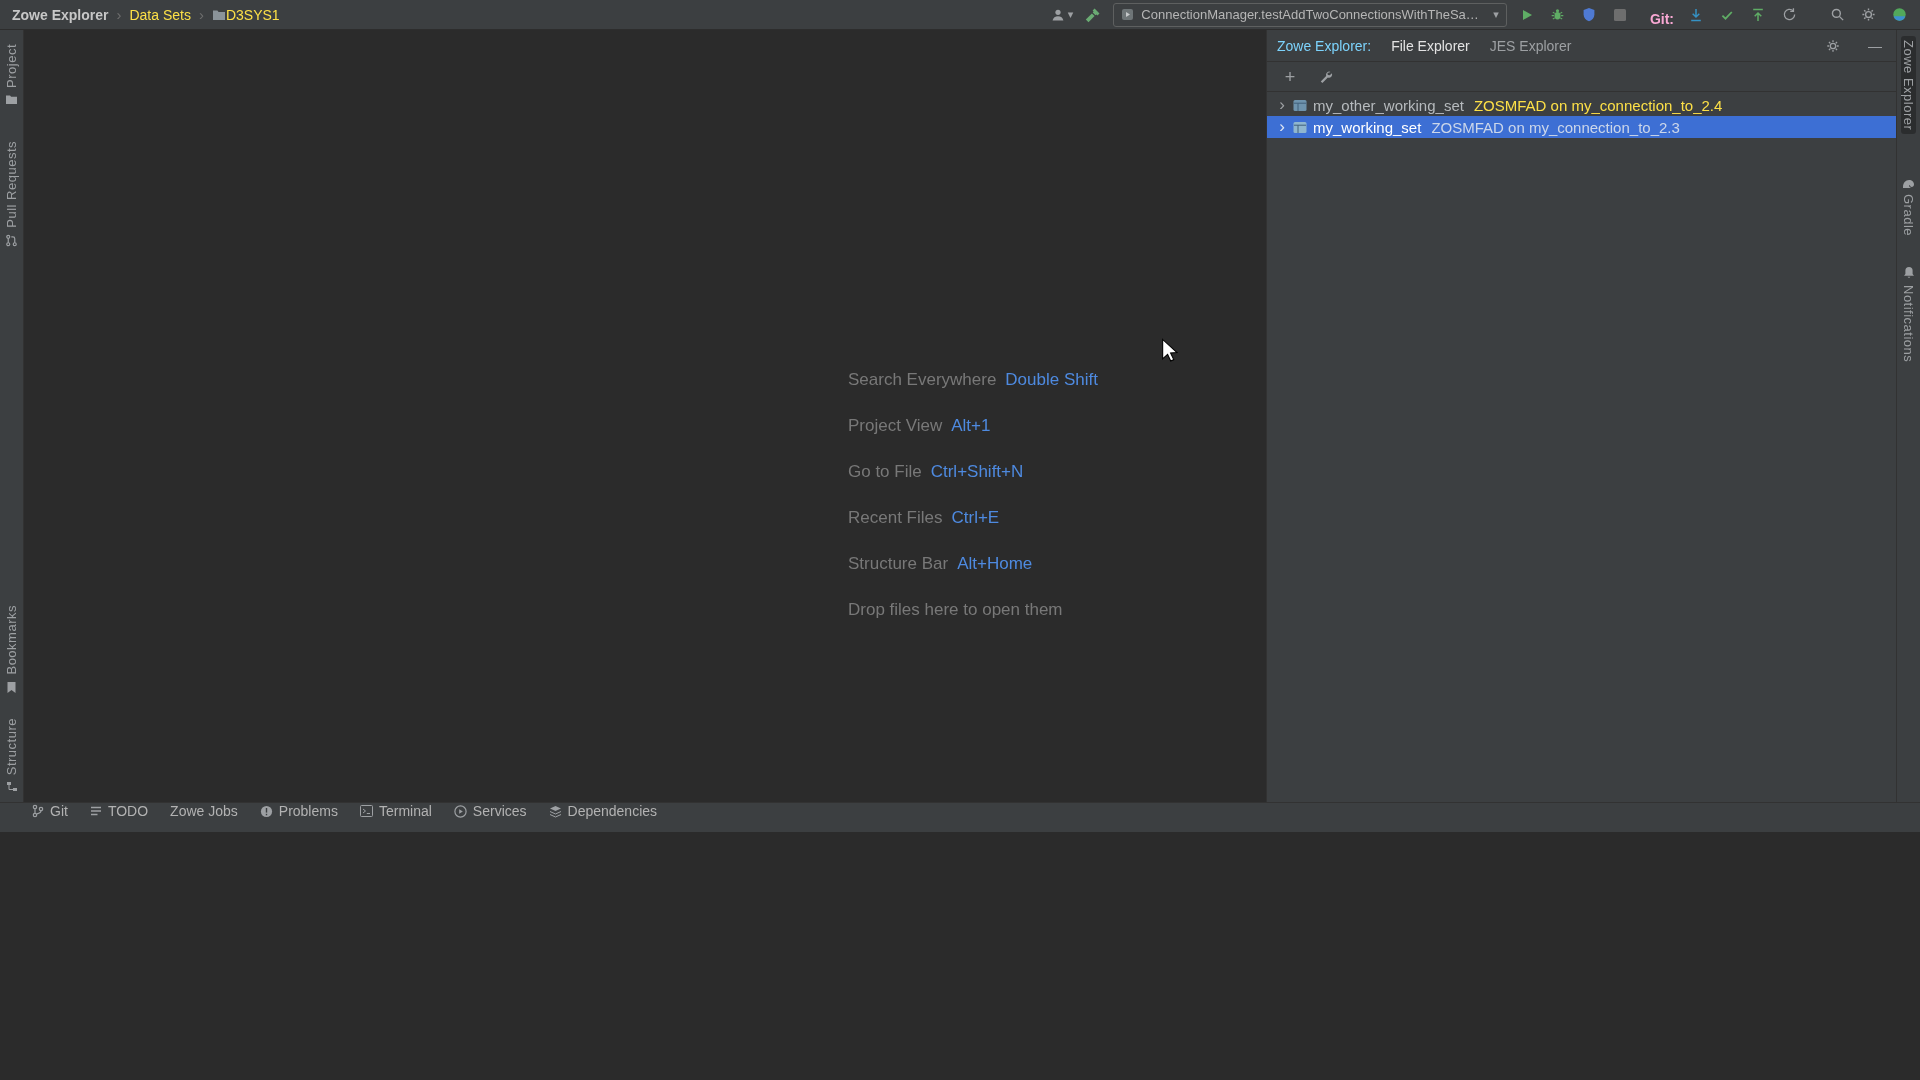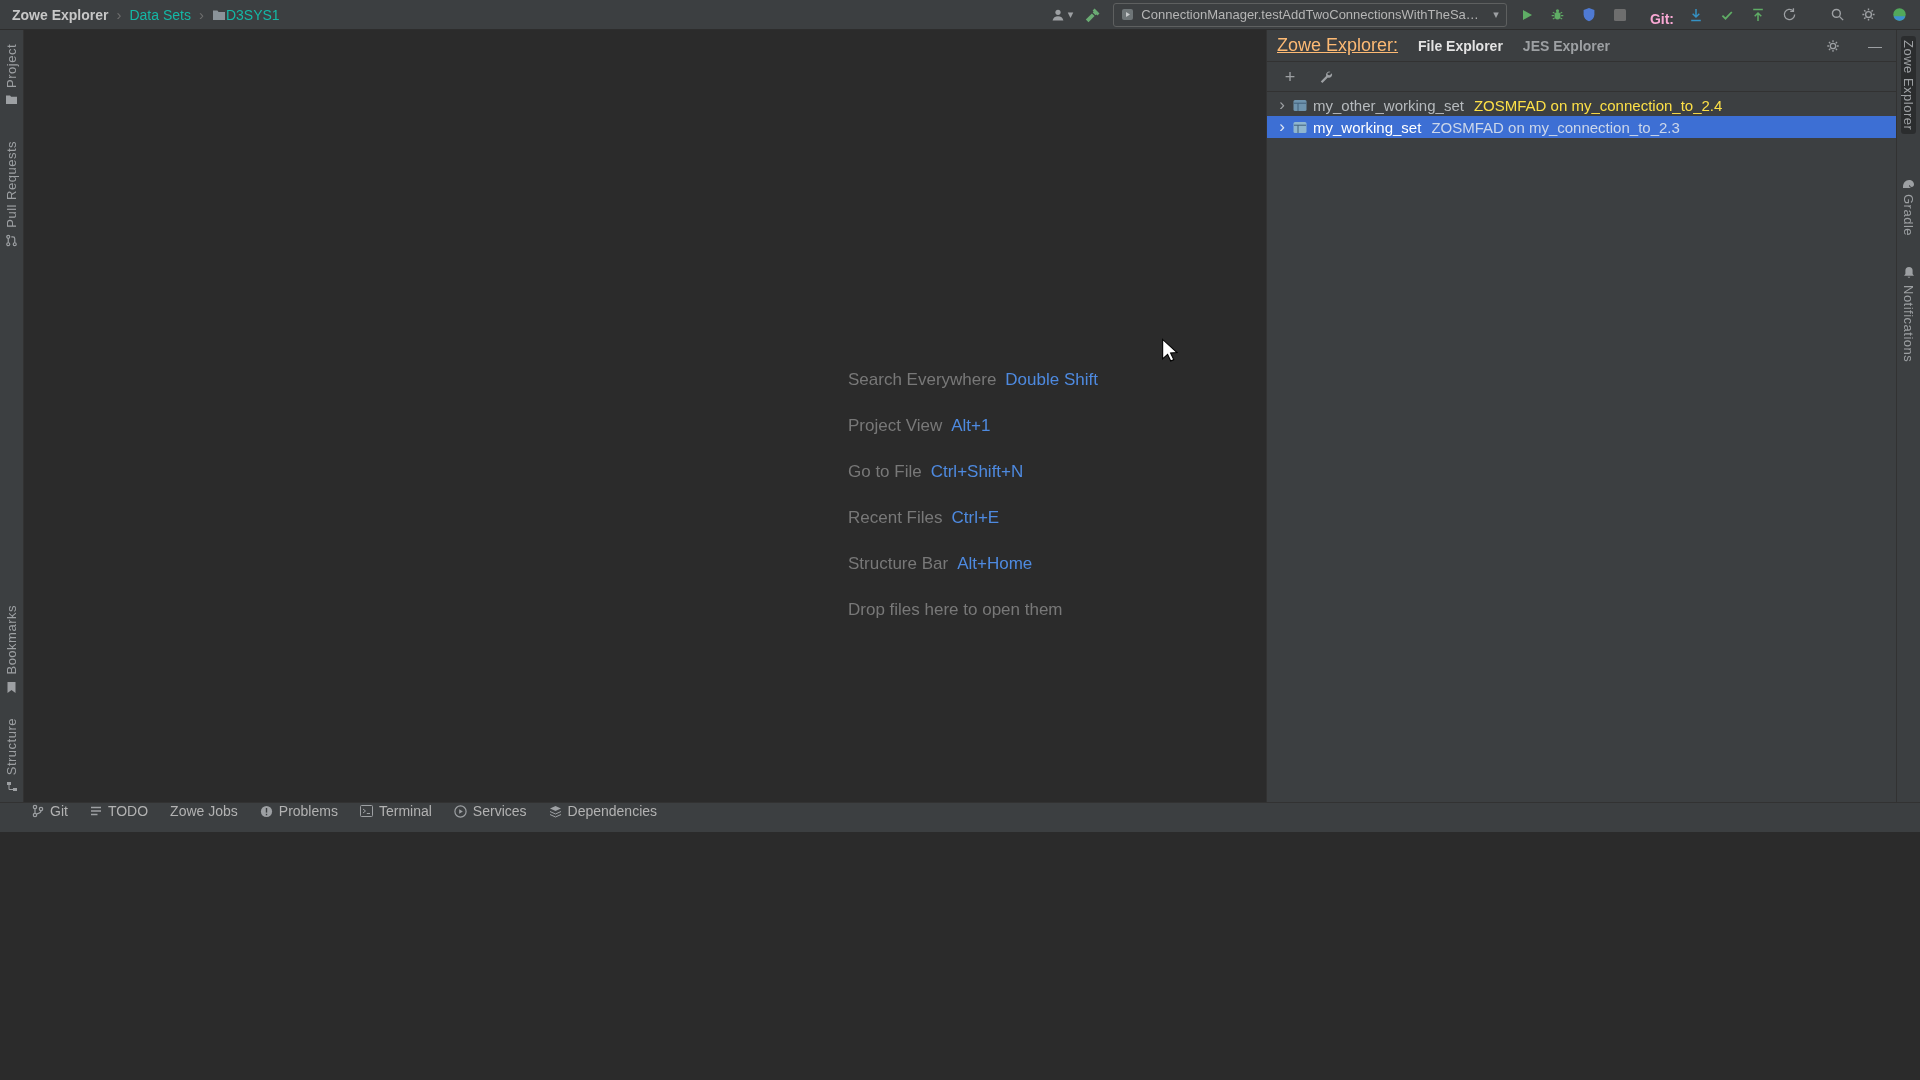--- a/index.html
+++ b/index.html
@@ -17,21 +17,21 @@
   
   .topbar {
     flex:0 0 30px; height:30px;
     background:var(--panel-bg,#3c3f41);
     border-bottom:1px solid #2d2d2d;
     display:flex; align-items:center; justify-content:space-between;
     padding:0 10px 0 12px;
   }
   .breadcrumbs { display:flex; align-items:center; gap:8px; font-size:14px; white-space:nowrap; }
   .crumb-root { font-weight:bold; color:#c7c7c7; }
-  .crumb { color:#14b8a6; }
+  .crumb { color:#fde047; }
   .sep { color:#6e6e6e; font-size:15px; }
   .crumb-folder { display:flex; align-items:center; }
   .topbar-right { display:flex; align-items:center; gap:9px; }
   .iconbtn { display:flex; align-items:center; justify-content:center; min-width:22px; height:24px; }
   .userbtn { display:flex; align-items:center; gap:2px; }
   .dd-arrow { color:#9da0a3; font-size:11px; line-height:1; }
   .combo {
     display:flex; align-items:center; gap:7px; height:24px;
     border:1px solid #5e6060; border-radius:3px;
     padding:0 7px; max-width:408px;
@@ -76,22 +76,22 @@
   .tool-window {
     flex:0 0 630px; width:630px;
     background:var(--panel-bg,#3c3f41);
     border-left:1px solid var(--border,#323232);
     display:flex; flex-direction:column; min-height:0;
   }
   .tw-header {
     flex:0 0 32px; display:flex; align-items:center;
     padding:0 10px; border-bottom:1px solid var(--border,#323232); gap:20px;
   }
-  .tw-title { color:#fdba74; font-size:18px; white-space:nowrap;text-decoration:underline; }
-  .tw-tab { color:#9da0a3; font-size:14px; white-space:nowrap;font-weight:bold; }
+  .tw-title { color:#7dd3fc; font-size:14px; white-space:nowrap; }
+  .tw-tab { color:#9da0a3; font-size:14px; white-space:nowrap; }
   .tw-tab.active { color:#e3e3e3; }
   .tw-spacer { flex:1; }
   .tw-hicon { display:flex; align-items:center; justify-content:center; width:22px; height:22px; color:#9da0a3; }
   .minim { font-size:14px; line-height:1; color:#9da0a3; }
   .tw-toolbar {
     flex:0 0 30px; display:flex; align-items:center; gap:14px;
     padding:0 12px; border-bottom:1px solid var(--border,#323232);
   }
   .add-glyph { font-size:18px; line-height:1; color:#9da0a3; }
   .tree { padding-top:2px; }

